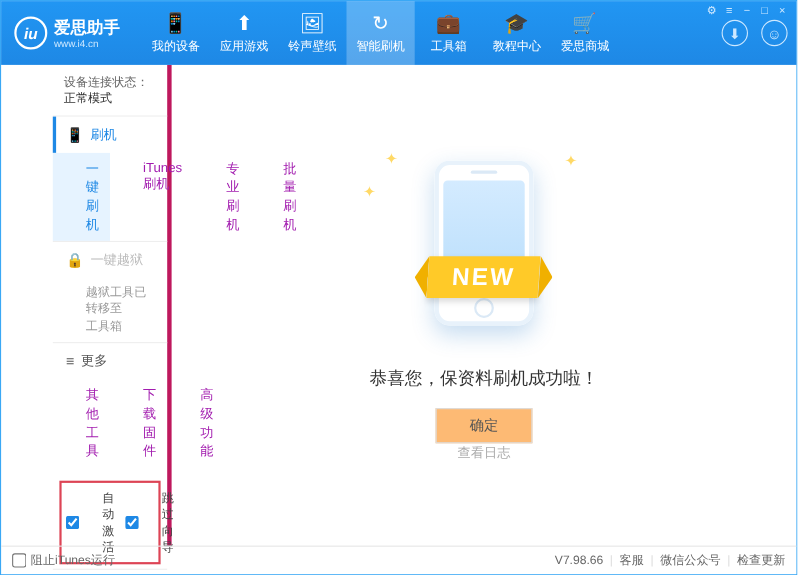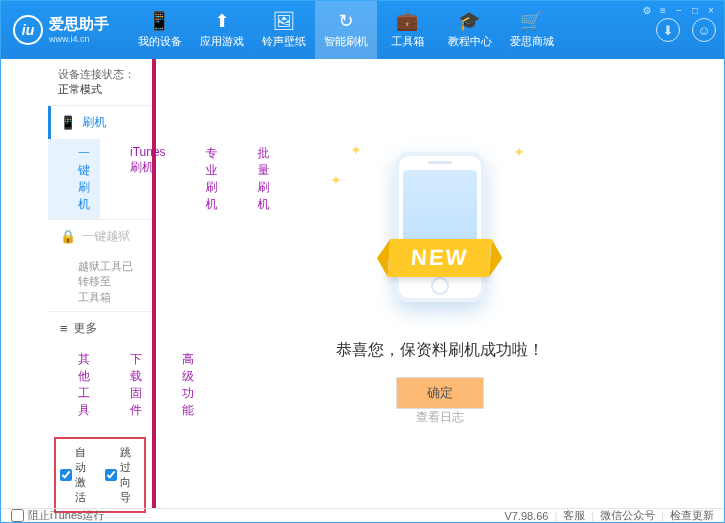--- a/index.html
+++ b/index.html
@@ -3,21 +3,21 @@
 <meta charset="utf-8">
 <style>
 * { margin: 0; padding: 0; box-sizing: border-box; }
 body { font-family: "Microsoft YaHei", Arial, sans-serif; font-size: 12px; background: #fff; }
 .window { width: 725px; height: 523px; border: 1px solid #3aa8f5; display: flex; flex-direction: column; background: #fff; }
 
 
 .header { background: #1e90ff; background: linear-gradient(#2196f3, #1e88e5); height: 58px; display: flex; align-items: center; padding: 0 8px 0 12px; position: relative; }
 .titlebar-controls { position: absolute; top: 3px; right: 6px; display: flex; gap: 2px; }
 .titlebar-controls span { width: 14px; height: 12px; display: inline-flex; align-items: center; justify-content: center; color: #cde8ff; font-size: 10px; }
-.logo-area { display: flex; align-items: flex-start; color: #fff; margin-right: 20px; }
+.logo-area { display: flex; align-items: center; color: #fff; margin-right: 20px; }
 .logo-circle { width: 30px; height: 30px; border: 2px solid #fff; border-radius: 50%; display: inline-flex; align-items: center; justify-content: center; font-weight: bold; font-size: 14px; margin-right: 6px; font-style: italic; }
 .logo-text { display: flex; flex-direction: column; }
 .logo-text .app-title { font-size: 15px; font-weight: bold; }
 .logo-text .app-url { font-size: 9px; color: #cde8ff; }
 .nav-tabs { display: flex; height: 100%; }
 .nav-tab { width: 62px; display: flex; flex-direction: column; align-items: center; justify-content: center; color: #fff; font-size: 11px; gap: 3px; cursor: pointer; }
 .nav-tab.active { background: rgba(255,255,255,0.25); }
 .nav-tab .icon { font-size: 18px; height: 20px; line-height: 20px; }
 .header-right { margin-left: auto; display: flex; gap: 12px; align-items: center; }
 .header-right .round-btn { width: 24px; height: 24px; border: 1.5px solid #cde8ff; border-radius: 50%; display: inline-flex; align-items: center; justify-content: center; color: #cde8ff; font-size: 13px; }
@@ -30,21 +30,21 @@
 .sb-group { border-top: 1px solid #eee; }
 .sb-header { display: flex; align-items: center; gap: 6px; padding: 8px 12px; color: #555; }
 .sb-header.blue { color: #1e88e5; border-left: 3px solid #1e88e5; padding-left: 9px; }
 .sb-header .icon { font-size: 13px; }
 .sb-items { display: flex; }
 .sb-item { padding: 6px 10px 6px 30px; color: #a21caf; cursor: pointer; }
 .sb-item.active { background: #e6f3ff; color: #1e88e5; }
 .sb-item.note { color: #999; font-size: 11px; line-height: 1.4; }
 .sb-flex-spacer { flex: 1; min-height: 8px; }
 .sb-checkboxes { border: 2px solid #d45; margin: 4px 6px; padding: 6px 4px; display: flex; gap: 10px; font-size: 11px; color: #444; }
-.sb-checkboxes label { display: flex; align-items: center; gap: 3px; }
+.sb-checkboxes label { display: flex; align-items: center; gap: 21px; }
 .sb-checkboxes input { accent-color: #1e88e5; width: 12px; height: 12px; }
 .device-info { padding: 6px 10px; border-top: 1px solid #eee; font-size: 11px; color: #555; }
 .device-info .dev-name { color: #1e88e5; font-weight: bold; display: flex; align-items: center; gap: 4px; }
 
 .main { flex: 1; display: flex; flex-direction: column; align-items: center; justify-content: center; position: relative; }
 .illustration { width: 220px; height: 170px; position: relative; display: flex; align-items: center; justify-content: center; }
 .phone { width: 90px; height: 150px; background: #fff; border-radius: 14px; box-shadow: 0 8px 20px rgba(30,120,200,0.25), inset 0 0 0 4px #e8f2fb; position: relative; }
 .phone::before { content: ""; position: absolute; top: 9px; left: 50%; transform: translateX(-50%); width: 24px; height: 3px; border-radius: 2px; background: #dbe9f6; }
 .phone::after { content: ""; position: absolute; bottom: 7px; left: 50%; transform: translateX(-50%); width: 14px; height: 14px; border-radius: 50%; border: 2px solid #dbe9f6; }
 .phone .screen { position: absolute; top: 18px; bottom: 26px; left: 8px; right: 8px; border-radius: 4px; background: linear-gradient(#d4ebff, #b7ddfb); }
@@ -52,21 +52,21 @@
 .ribbon::before, .ribbon::after { content:""; position:absolute; top:0; bottom:0; width:12px; background:#f0b000; }
 .ribbon::before { left:-12px; clip-path: polygon(100% 0, 100% 100%, 0 50%); }
 .ribbon::after { right:-12px; clip-path: polygon(0 0, 100% 50%, 0 100%); }
 .sparkle { position: absolute; color: #ffd966; font-size: 14px; }
 .sp1 { top: 0; left: 20px; } .sp2 { top: 2px; right: 25px; } .sp3 { top: 30px; left: 0; }
 .msg { margin-top: 28px; font-size: 16px; color: #333; }
 .confirm-btn { margin-top: 16px; padding: 6px 30px; background: #fdba74; border: 1px solid #ddd; color: #555; font-size: 13px; cursor: pointer; }
 .logs-link { margin-top: 0; font-size: 12px; color: #aaa; cursor: pointer; }
 
 
-.footer { height: 14px; border-top: 1px solid #e5e5e5; display: flex; align-items: center; padding: 0 10px; font-size: 11px; color: #666; gap: 6px; }
+.footer { height: 26px; border-top: 1px solid #e5e5e5; display: flex; align-items: center; padding: 0 10px; font-size: 11px; color: #666; gap: 6px; }
 .footer label { display: flex; align-items: center; gap: 4px; }
 .footer .spacer { flex: 1; }
 .footer .sep { color: #ddd; }
 </style>
 </head>
 <body>
 
 <div class="window">
 
   <div class="header">

